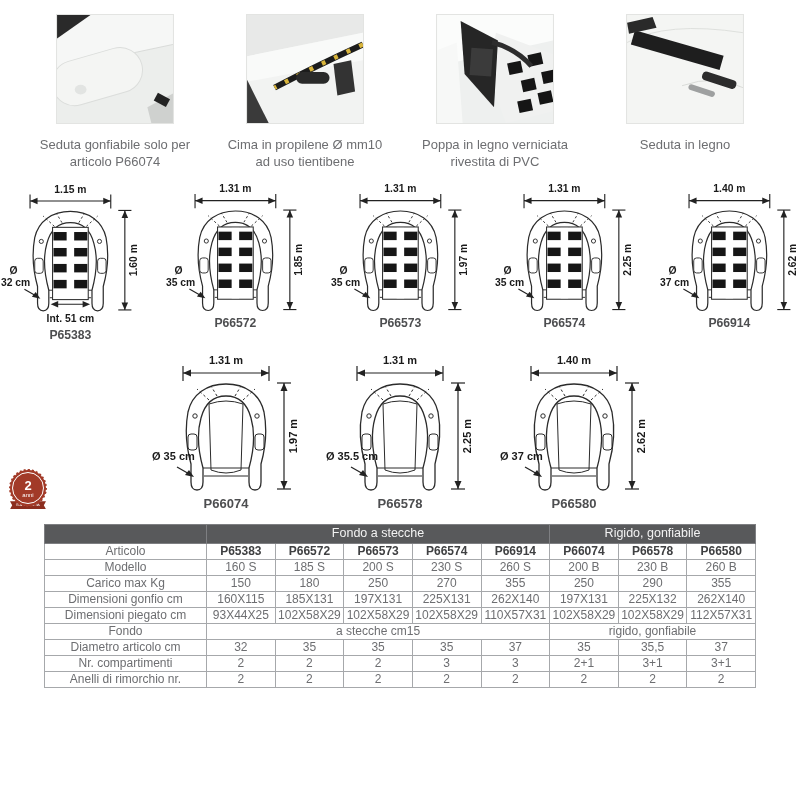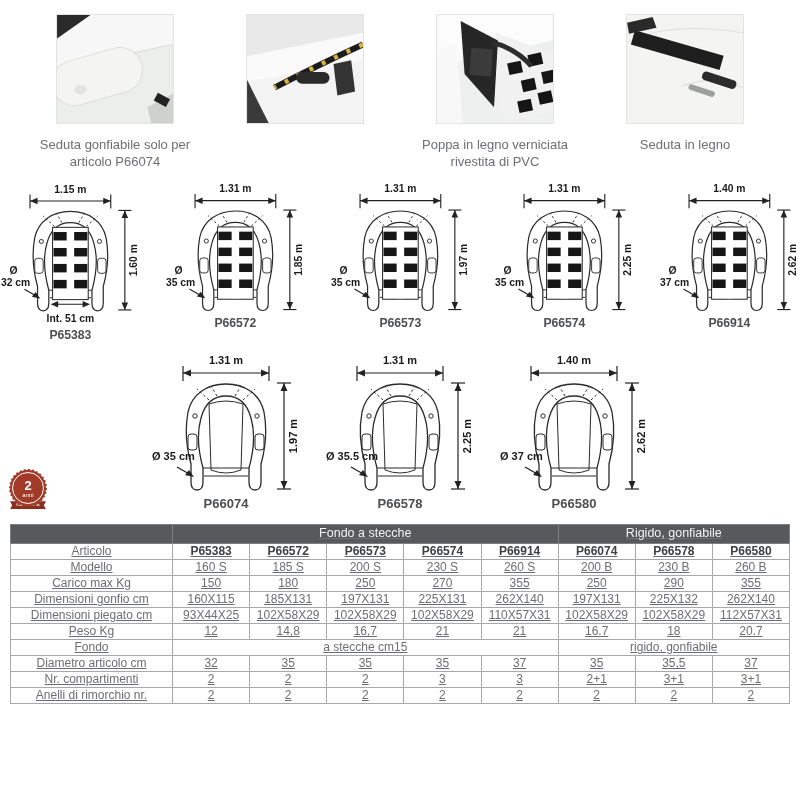--- a/index.html
+++ b/index.html
@@ -42,22 +42,22 @@
   .badge-value { font-size:13px; font-weight:bold; line-height:1; }
   .badge-unit  { font-size:6px; line-height:1.1; }
   .badge-ribbon {
     margin:-3px auto 0; width:36px; height:8px; background:#8c2e1f; color:#fff;
     font-size:4px; line-height:8px; letter-spacing:.5px; position:relative; z-index:1;
     clip-path:polygon(0 0,100% 0,94% 50%,100% 100%,0 100%,6% 50%);
   }
 
   
   table.spec {
-    width:780px; margin:10px auto 0; border-collapse:collapse; table-layout:fixed;
-    font-size:12px; color:#6d6e71;text-decoration:underline;
+    width:712px; margin:10px auto 0; border-collapse:collapse; table-layout:fixed;
+    font-size:12px; color:#6d6e71;
   }
   table.spec td, table.spec th {
     border:1px solid #a6a8ab; text-align:center; padding:0 2px;
     height:16px; line-height:1.1; overflow:hidden; white-space:nowrap;
   }
   table.spec thead th {
     background:#58595b; color:#f3f3f3; font-weight:normal; font-size:12.5px;
     border:1px solid #7e7f82; height:19px;
   }
   table.spec td.code { font-weight:bold; color:#3f4042; }
@@ -88,20 +88,21 @@
     <rect width="118" height="110" fill="#f2f3f2"></rect>
     <polygon points="0,0 118,0 118,18 0,42" fill="#e8e9e8"></polygon>
     <polygon points="0,42 118,18 118,46 0,68" fill="#f9faf9"></polygon>
     <polygon points="0,66 22,110 0,110" fill="#3a3a3a"></polygon>
     <path d="M118,30 Q70,52 28,74" stroke="#1c1c1c" stroke-width="6" fill="none"></path>
     <path d="M118,30 Q70,52 28,74" stroke="#d9b53c" stroke-width="4.5" fill="none" stroke-dasharray="4 10"></path>
     <rect x="50" y="58" width="34" height="12" rx="6" fill="#2a2a2a"></rect>
     <polygon points="88,50 106,46 110,78 92,82" fill="#333333"></polygon>
         </svg>
       </div>
+      <div class="caption">Cima in propilene Ø mm10 ad uso tientibene</div>
     </div>
     <div class="figure">
       <div class="photo">
         <svg viewBox="0 0 118 110" xmlns="http://www.w3.org/2000/svg">
     <rect width="118" height="110" fill="#eef0ef"></rect>
     <polygon points="0,0 118,0 118,26 0,52" fill="#fbfcfb"></polygon>
     <polygon points="60,18 118,40 118,98 70,110 52,60" fill="#f0f1f0"></polygon>
     <g fill="#151515" transform="rotate(-12 90 70)">
       <rect x="76" y="46" width="14" height="12"></rect>
             <rect x="98" y="42" width="14" height="12"></rect>
@@ -453,31 +454,20 @@
         <td>93X44X25</td>
         <td>102X58X29</td>
         <td>102X58X29</td>
         <td>102X58X29</td>
         <td>110X57X31</td>
         <td>102X58X29</td>
         <td>102X58X29</td>
         <td>112X57X31</td>
       </tr>
       <tr>
-        <td>Peso Kg</td>
-        <td>12</td>
-        <td>14,8</td>
-        <td>16,7</td>
-        <td>21</td>
-        <td>21</td>
-        <td>16.7</td>
-        <td>18</td>
-        <td>20.7</td>
-      </tr>
-      <tr>
         <td>Fondo</td>
         <td colspan="5">a stecche cm15</td>
         <td colspan="3">rigido, gonfiabile</td>
       </tr>
       <tr>
         <td>Diametro articolo cm</td>
         <td>32</td>
         <td>35</td>
         <td>35</td>
         <td>35</td>

